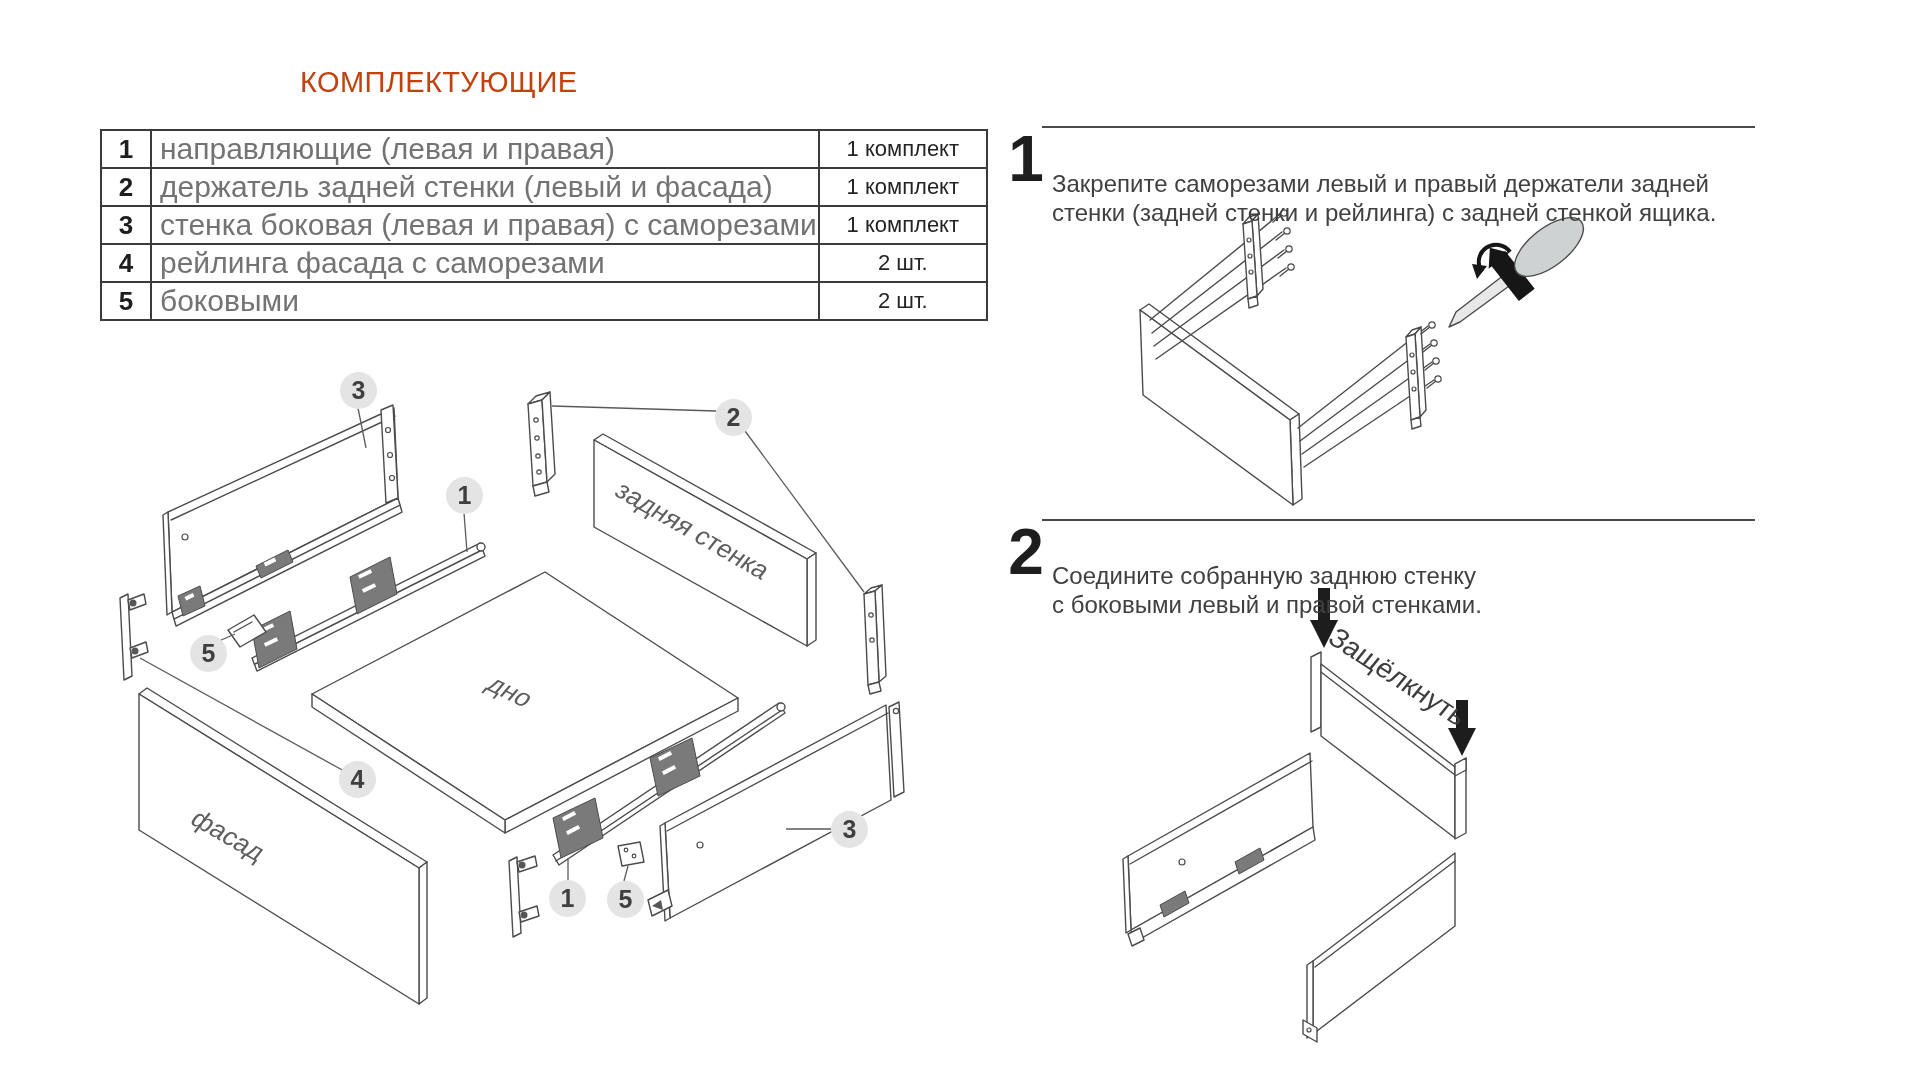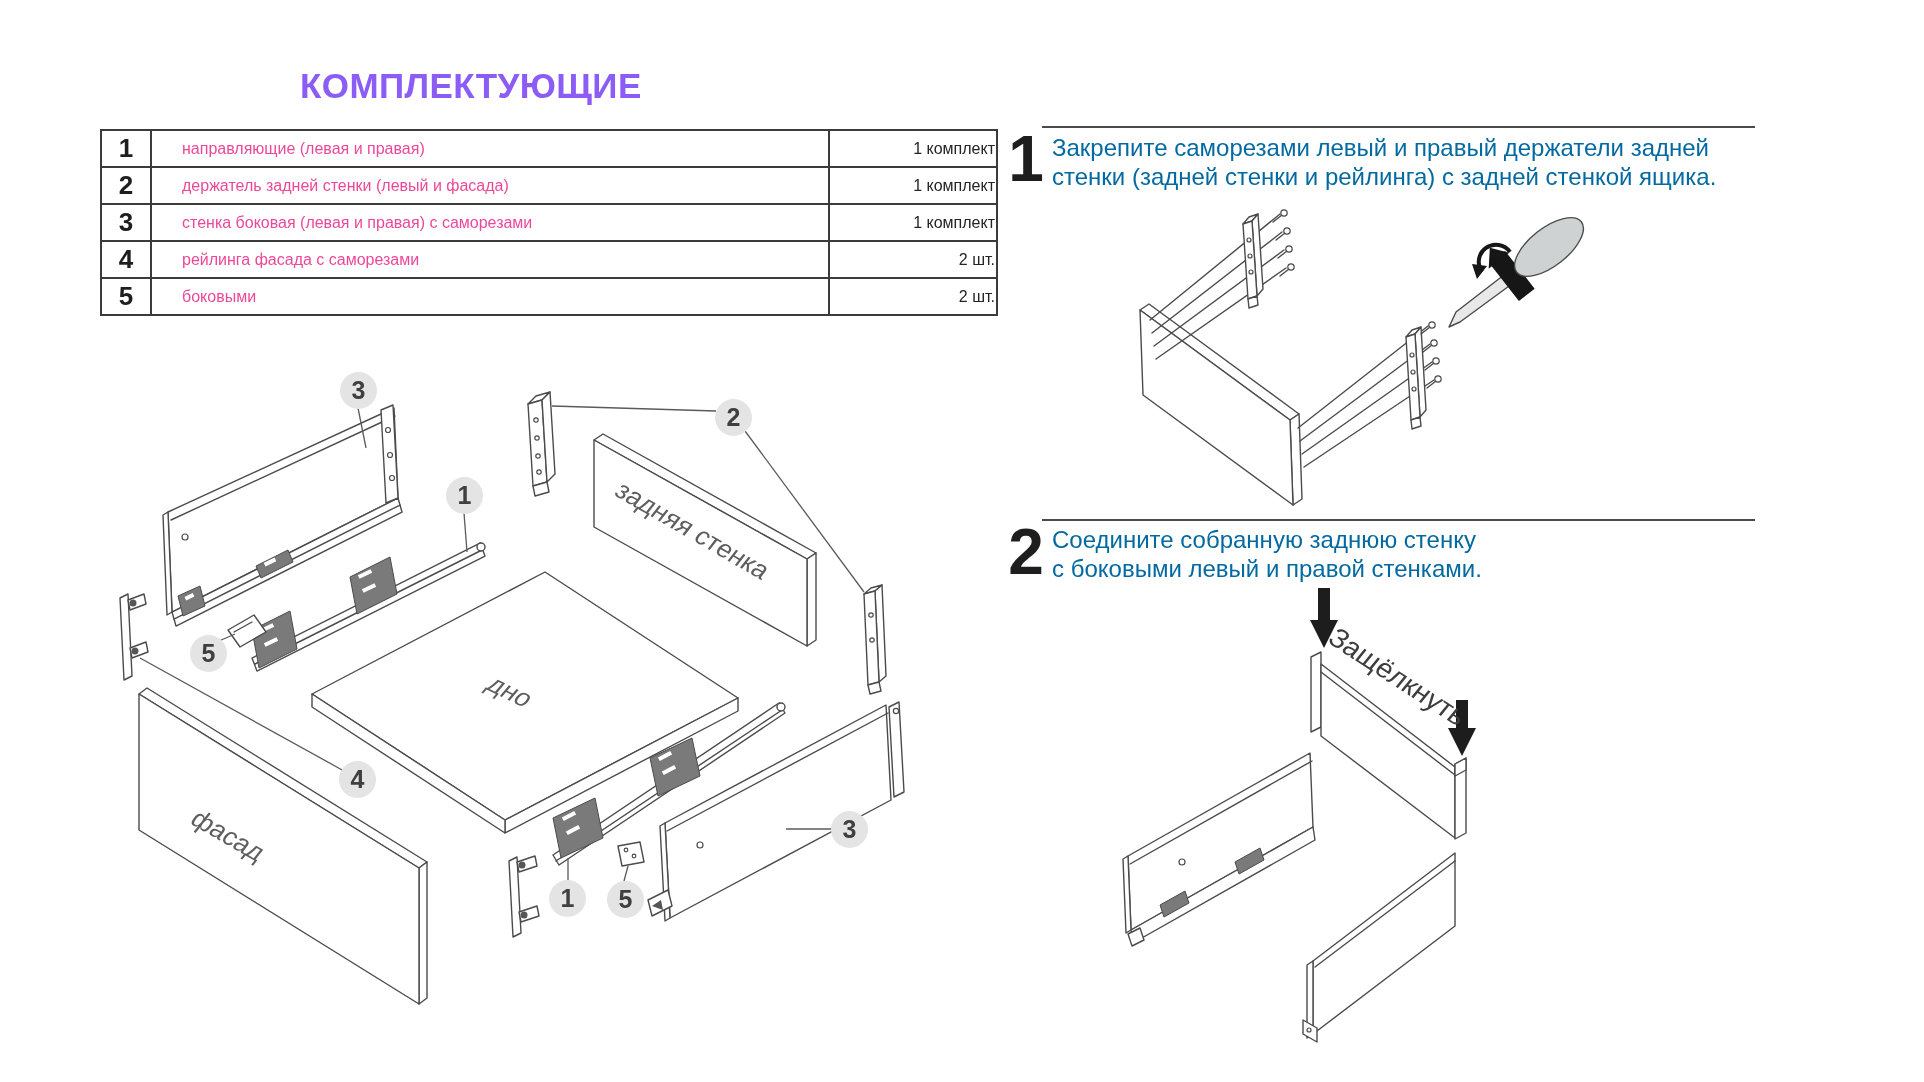--- a/index.html
+++ b/index.html
@@ -1,28 +1,28 @@
 <!DOCTYPE html>
 <html><head>
 <meta charset="utf-8">
 <style>
   html,body{margin:0;padding:0;background:#fff;}
   body{font-family:"Liberation Sans",sans-serif;color:#242424;}
   .page{position:relative;width:1924px;height:1082px;background:#ffffff;overflow:hidden;}
   .abs{position:absolute;}
-  .sec-title{font-weight:bold;font-size:35px;letter-spacing:.4px;color:#8b5cf6;white-space:nowrap;}
+  .sec-title{font-weight:normal;font-size:29px;letter-spacing:.4px;color:#c2410c;white-space:nowrap;}
   .parts-table{border-collapse:collapse;table-layout:fixed;background:#fff;}
   .parts-table td{border:2px solid #3b3b3b;height:33px;vertical-align:middle;overflow:hidden;white-space:nowrap;}
   .td-num{width:46px;text-align:center;font-weight:bold;font-size:26px;color:#1e1e1e;}
-  .td-name{width:645px;font-size:16px;padding-left:30px;color:#ec4899;}
-  .td-qty{width:164px;text-align:right;font-size:16px;color:#242424;}
+  .td-name{width:645px;font-size:30px;padding-left:8px;color:#737373;}
+  .td-qty{width:164px;text-align:center;font-size:22px;color:#242424;}
   .callout{width:37px;height:37px;border-radius:50%;background:#e4e4e4;display:flex;align-items:center;justify-content:center;font-weight:bold;font-size:25px;color:#3f3f3f;}
   .plabel{color:#5e5e5e;font-size:26px;white-space:nowrap;text-align:center;}
   .step-num{font-weight:bold;font-size:64px;color:#1e1e1e;line-height:64px;}
-  .step-text{font-size:24px;line-height:29px;color:#0369a1;}
+  .step-text{font-size:24px;line-height:29px;color:#404040;margin-top:36px;}
   .rule{height:2px;background:#4a4a4a;}
   .snap{font-size:28px;color:#3d3d3d;white-space:nowrap;}
   svg .ln{stroke:#4b4b4b;stroke-width:1.4;fill:none;stroke-linejoin:round;stroke-linecap:round;}
   svg .wh{stroke:#4b4b4b;stroke-width:1.4;fill:#ffffff;stroke-linejoin:round;}
   svg .dk{fill:#7a7a7a;stroke:#4b4b4b;stroke-width:1;}
   svg .slot{fill:#ffffff;stroke:none;}
   svg .dot{fill:#565656;stroke:none;}
   svg .hole{fill:#ffffff;stroke:#4b4b4b;stroke-width:1.2;}
   svg .leader{stroke:#5a5a5a;stroke-width:1.3;fill:none;}
   svg .blk{fill:#1d1d1d;stroke:none;}

